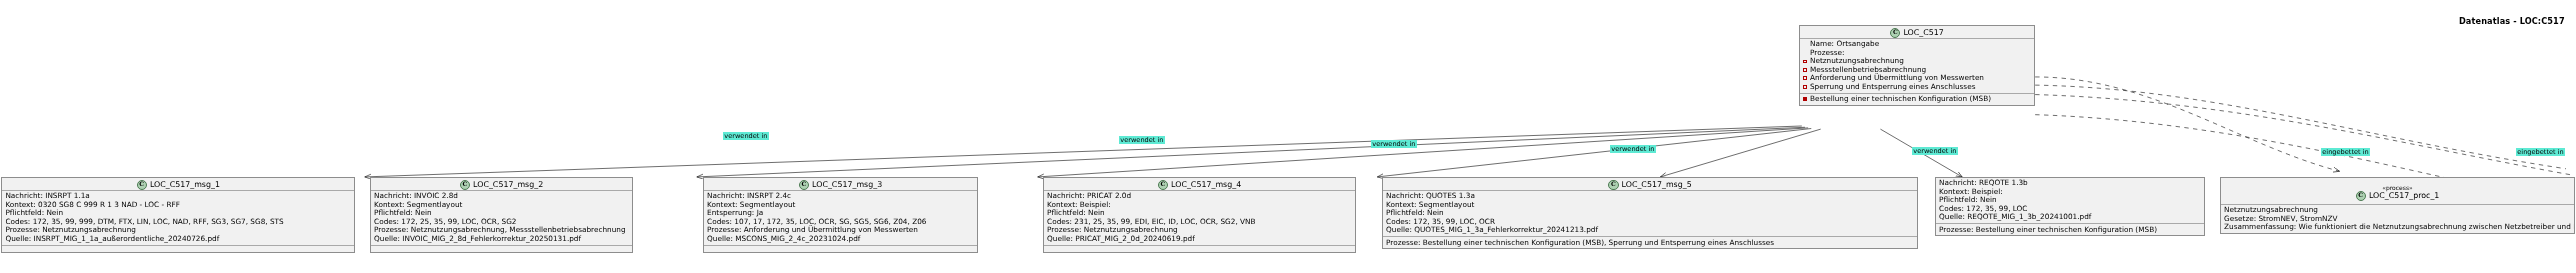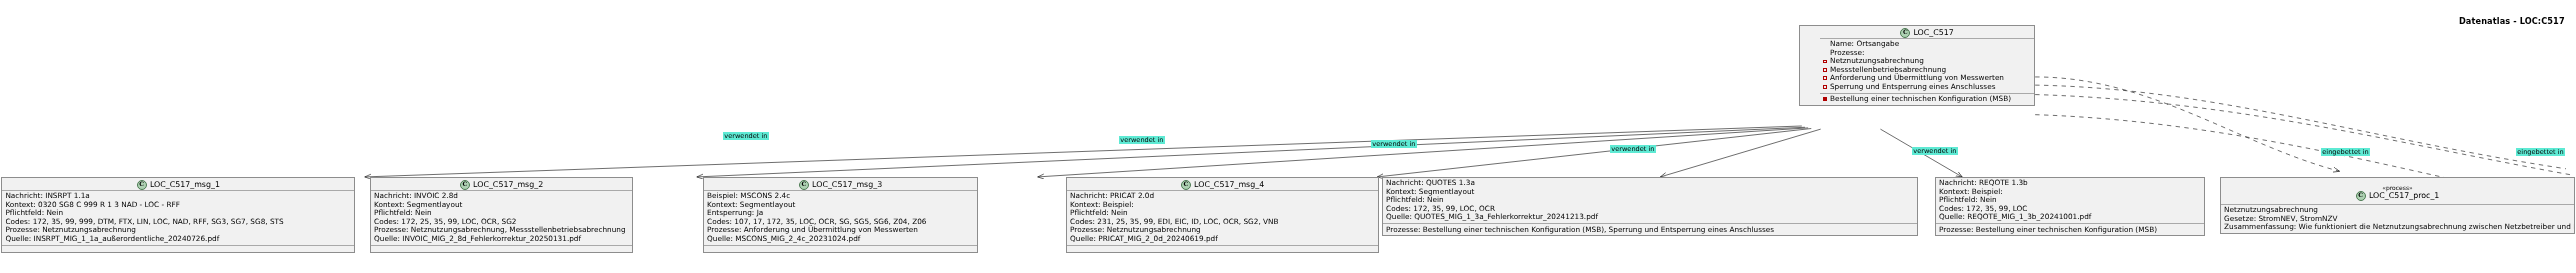--- a/index.html
+++ b/index.html
@@ -127,21 +127,21 @@
   </svg>
 
   <div class="edge-label" style="left:723px;top:132px;">verwendet in</div>
   <div class="edge-label" style="left:1119px;top:136px;">verwendet in</div>
   <div class="edge-label" style="left:1371px;top:140px;">verwendet in</div>
   <div class="edge-label" style="left:1610px;top:145px;">verwendet in</div>
   <div class="edge-label" style="left:1912px;top:147px;">verwendet in</div>
   <div class="edge-label" style="left:2321px;top:148px;">eingebettet in</div>
   <div class="edge-label" style="left:2516px;top:148px;">eingebettet in</div>
 
-  <div class="uml-box" style="left:1799px;top:25px;width:236px;padding-left:20px;">
+  <div class="uml-box" style="left:1799px;top:25px;width:236px;">
     <div class="uml-header">
       <span class="hdr-inner">
         <span class="cicon"></span>
         <span>LOC_C517</span>
       </span>
     </div>
     <div class="uml-body">
       <div class="b-row b-plain">
           <span>Name: Ortsangabe</span>
         </div>
@@ -213,51 +213,57 @@
   </div>
 
   <div class="uml-box" style="left:703px;top:177px;width:275px;">
     <div class="uml-header">
       <span class="hdr-inner">
         <span class="cicon"></span>
         <span>LOC_C517_msg_3</span>
       </span>
     </div>
     <div class="uml-body">
-      <span class="row">Beispiel: MSCONS 2.4c</span>
+      <span class="row">Nachricht: INSRPT 2.4c</span>
       <span class="row">Kontext: Segmentlayout</span>
       <span class="row">Entsperrung: Ja</span>
       <span class="row">Codes: 107, 17, 172, 35, LOC, OCR, SG, SG5, SG6, Z04, Z06</span>
       <span class="row">Prozesse: Anforderung und Übermittlung von Messwerten</span>
       <span class="row">Quelle: MSCONS_MIG_2_4c_20231024.pdf</span>
     </div>
     <div class="uml-sep"></div>
     <div class="uml-body" style="height:3.8px;"></div>
   </div>
 
-  <div class="uml-box" style="left:1066px;top:177px;width:313px;">
+  <div class="uml-box" style="left:1043px;top:177px;width:313px;">
     <div class="uml-header">
       <span class="hdr-inner">
         <span class="cicon"></span>
         <span>LOC_C517_msg_4</span>
       </span>
     </div>
     <div class="uml-body">
       <span class="row">Nachricht: PRICAT 2.0d</span>
       <span class="row">Kontext: Beispiel:</span>
       <span class="row">Pflichtfeld: Nein</span>
       <span class="row">Codes: 231, 25, 35, 99, EDI, EIC, ID, LOC, OCR, SG2, VNB</span>
       <span class="row">Prozesse: Netznutzungsabrechnung</span>
       <span class="row">Quelle: PRICAT_MIG_2_0d_20240619.pdf</span>
     </div>
     <div class="uml-sep"></div>
     <div class="uml-body" style="height:3.8px;"></div>
   </div>
 
   <div class="uml-box" style="left:1382px;top:177px;width:536px;">
+    <div class="uml-header">
+      <span class="hdr-inner">
+        <span class="cicon"></span>
+        <span>LOC_C517_msg_5</span>
+      </span>
+    </div>
     <div class="uml-body">
       <span class="row">Nachricht: QUOTES 1.3a</span>
       <span class="row">Kontext: Segmentlayout</span>
       <span class="row">Pflichtfeld: Nein</span>
       <span class="row">Codes: 172, 35, 99, LOC, OCR</span>
       <span class="row">Quelle: QUOTES_MIG_1_3a_Fehlerkorrektur_20241213.pdf</span>
     </div>
     <div class="uml-sep"></div>
     <div class="uml-body">
       <span class="row">Prozesse: Bestellung einer technischen Konfiguration (MSB), Sperrung und Entsperrung eines Anschlusses</span>

